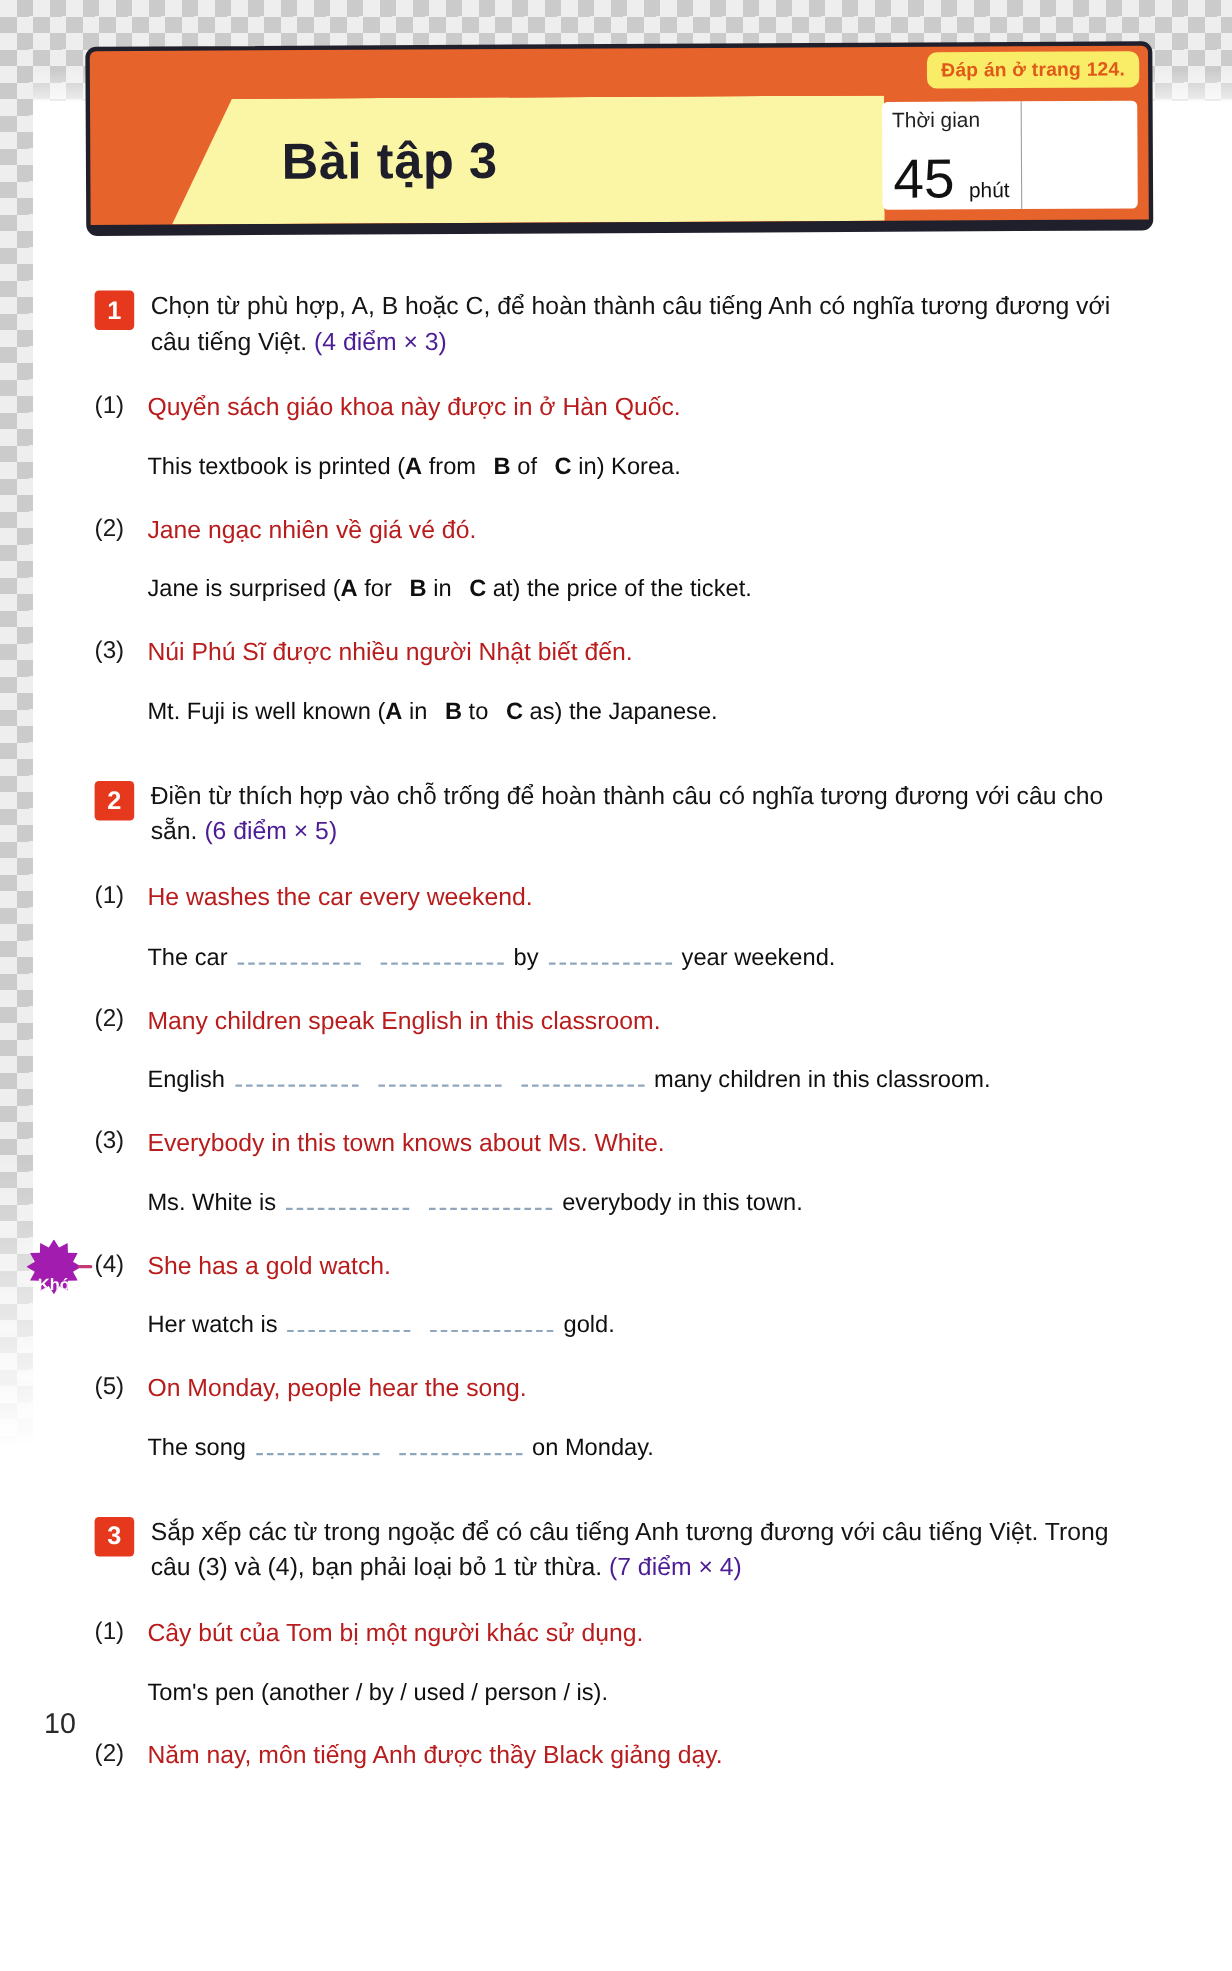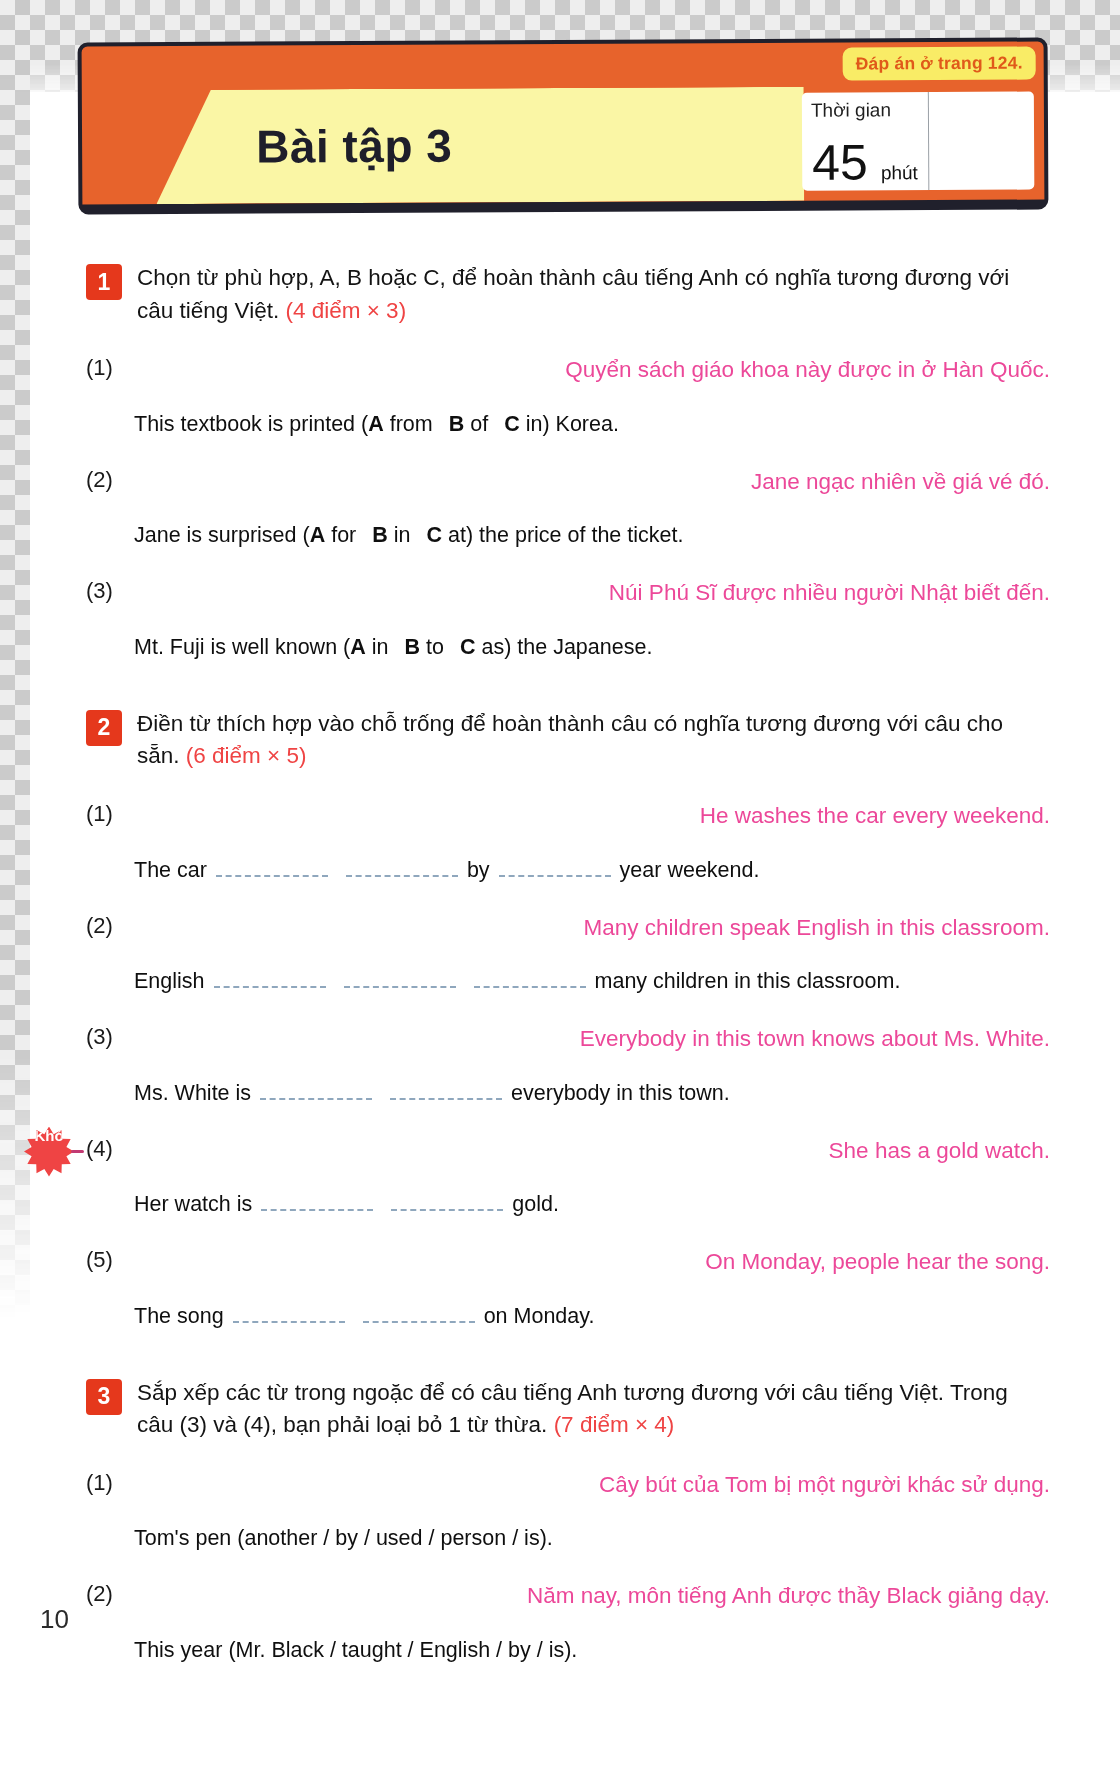--- a/index.html
+++ b/index.html
@@ -76,43 +76,43 @@
   .sec { margin-top:46px; }
   .sec:first-of-type { margin-top:0; }
   .sec-head { display:flex; gap:15px; }
   .sec-num {
     flex:none; width:36px; height:36px; margin-top:2px;
     background:#e5381c; border-radius:4px;
     color:#fff; font-size:23px; font-weight:bold;
     display:flex; align-items:center; justify-content:center;
   }
   .sec-instr { font-size:22.5px; line-height:1.45; color:#141414; }
-  .points { color:#ef4444; }
+  .points { color:#4c1d95; }
 
   .item { display:flex; gap:8px; margin-top:27px; position:relative; }
   .item-num { flex:none; width:40px; font-size:22px; color:#1a1a1a; padding-top:1px; }
   .item-body { flex:1; }
-  .viet, .src { font-size:22.5px; line-height:1.4; color:#ec4899;text-align:right; }
+  .viet, .src { font-size:22.5px; line-height:1.4; color:#b91c1c; }
   .eng, .ans { font-size:21.5px; line-height:1.35; color:#0f0f0f; margin-top:24px; }
   .eng span { white-space:pre-wrap; }
   .opt { font-weight:700; }
   .opt-b, .opt-c { margin-left:16px; }
 
   .blank {
     display:inline-block; width:112px; height:0;
     border-bottom:2px dashed #8fa7bd;
     margin:0 9px; vertical-align:baseline;
   }
 
   .kho-badge {
     position:absolute; left:-62px; top:-8px;
     width:50px; height:50px;
-    background:#ef4444; color:#fff;
+    background:#a21caf; color:#fff;
     font-size:15px; font-weight:bold;
-    display:flex; align-items:flex-start; justify-content:center;
+    display:flex; align-items:flex-end; justify-content:center;
     clip-path:polygon(100% 50%,84.8% 59.3%,93.3% 75%,75.5% 75.5%,75% 93.3%,59.3% 84.8%,50% 100%,40.7% 84.8%,25% 93.3%,24.5% 75.5%,6.7% 75%,15.2% 59.3%,0% 50%,15.2% 40.7%,6.7% 25%,24.5% 24.5%,25% 6.7%,40.7% 15.2%,50% 0%,59.3% 15.2%,75% 6.7%,75.5% 24.5%,93.3% 25%,84.8% 40.7%);
   }
   .kho-dash { position:absolute; left:-15px; top:15px; width:13px; height:3.5px; background:#c23a72; border-radius:2px; }
 
   .page-number { position:absolute; left:40px; bottom:30px; font-size:26px; color:#2a2a2a; z-index:2; }
 </style>
 </head>
 <body>
 
 <div class="checker checker-top"></div>
@@ -228,21 +228,20 @@
         <div class="item-body">
           <p class="viet">Cây bút của Tom bị một người khác sử dụng.</p>
           <p class="eng">Tom's pen (another / by / used / person / is).</p>
         </div>
       </div>
 
       <div class="item">
         <div class="item-num">(2)</div>
         <div class="item-body">
           <p class="viet">Năm nay, môn tiếng Anh được thầy Black giảng dạy.</p>
-          <p class="eng">This year (Mr. Black / taught / English / by / is).</p>
         </div>
       </div>
     </section>
 
   </div>
 
   <div class="page-number">10</div>
 </div>
 
 </body></html>

